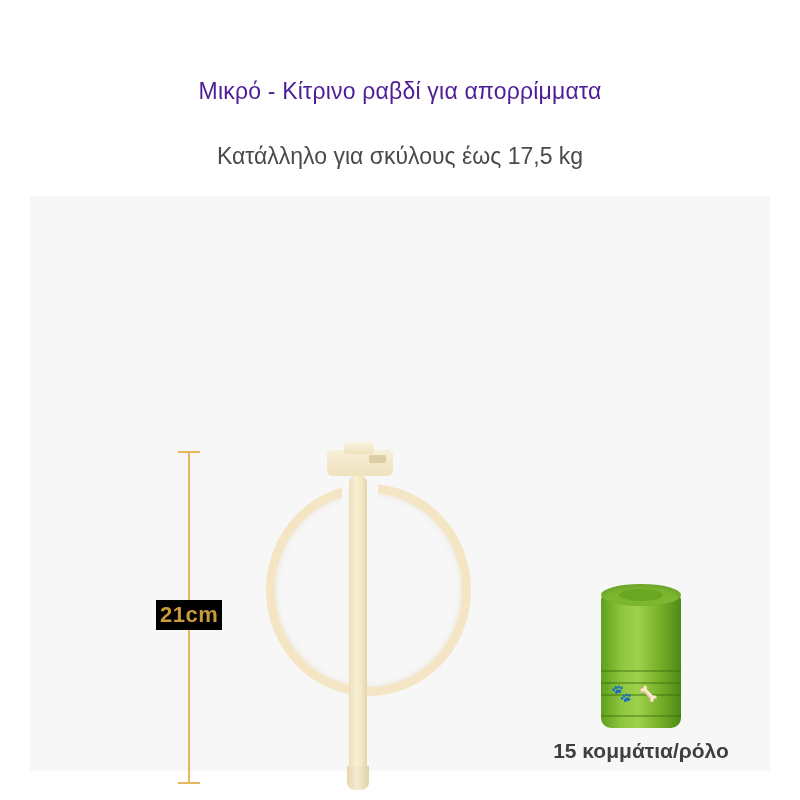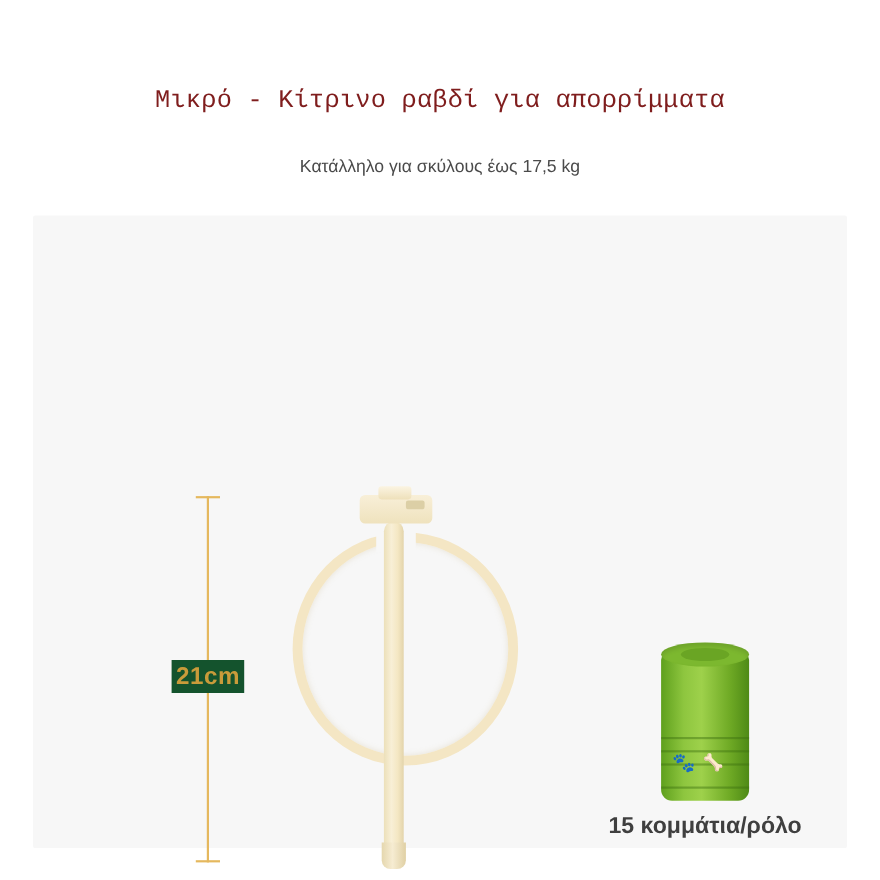--- a/index.html
+++ b/index.html
@@ -19,32 +19,31 @@
     height: 800px;
     background: #ffffff;
   }
   .title {
     position: absolute;
     top: 78px;
     left: 0;
     width: 800px;
     text-align: center;
     font-size: 23px;
-    color: #7f1d1d;
+    color: #4c1d95;
     letter-spacing: 0.2px;
     white-space: nowrap;
-    font-family: Liberation Mono, monospace;
   }
   .subtitle {
     position: absolute;
     top: 143px;
     left: 0;
     width: 800px;
     text-align: center;
-    font-size: 16px;
+    font-size: 23px;
     color: #4a4a4a;
     white-space: nowrap;
   }
   .photo-panel {
     position: absolute;
     left: 30px;
     top: 196px;
     width: 740px;
     height: 575px;
     background: #f7f7f7;
@@ -69,21 +68,21 @@
   }
   .dim-cap.top { top: 255px; }
   .dim-cap.bottom { top: 586px; }
   .dim-label {
     position: absolute;
     left: 126px;
     top: 404px;
     font-size: 22px;
     font-weight: bold;
     color: #c99b3a;
-    background: #14532d;
+    background: #000000;
     padding: 2px 4px;
     letter-spacing: 0.5px;
   }
 
   
   .scooper {
     position: absolute;
     left: 222px;
     top: 240px;
     width: 250px;

